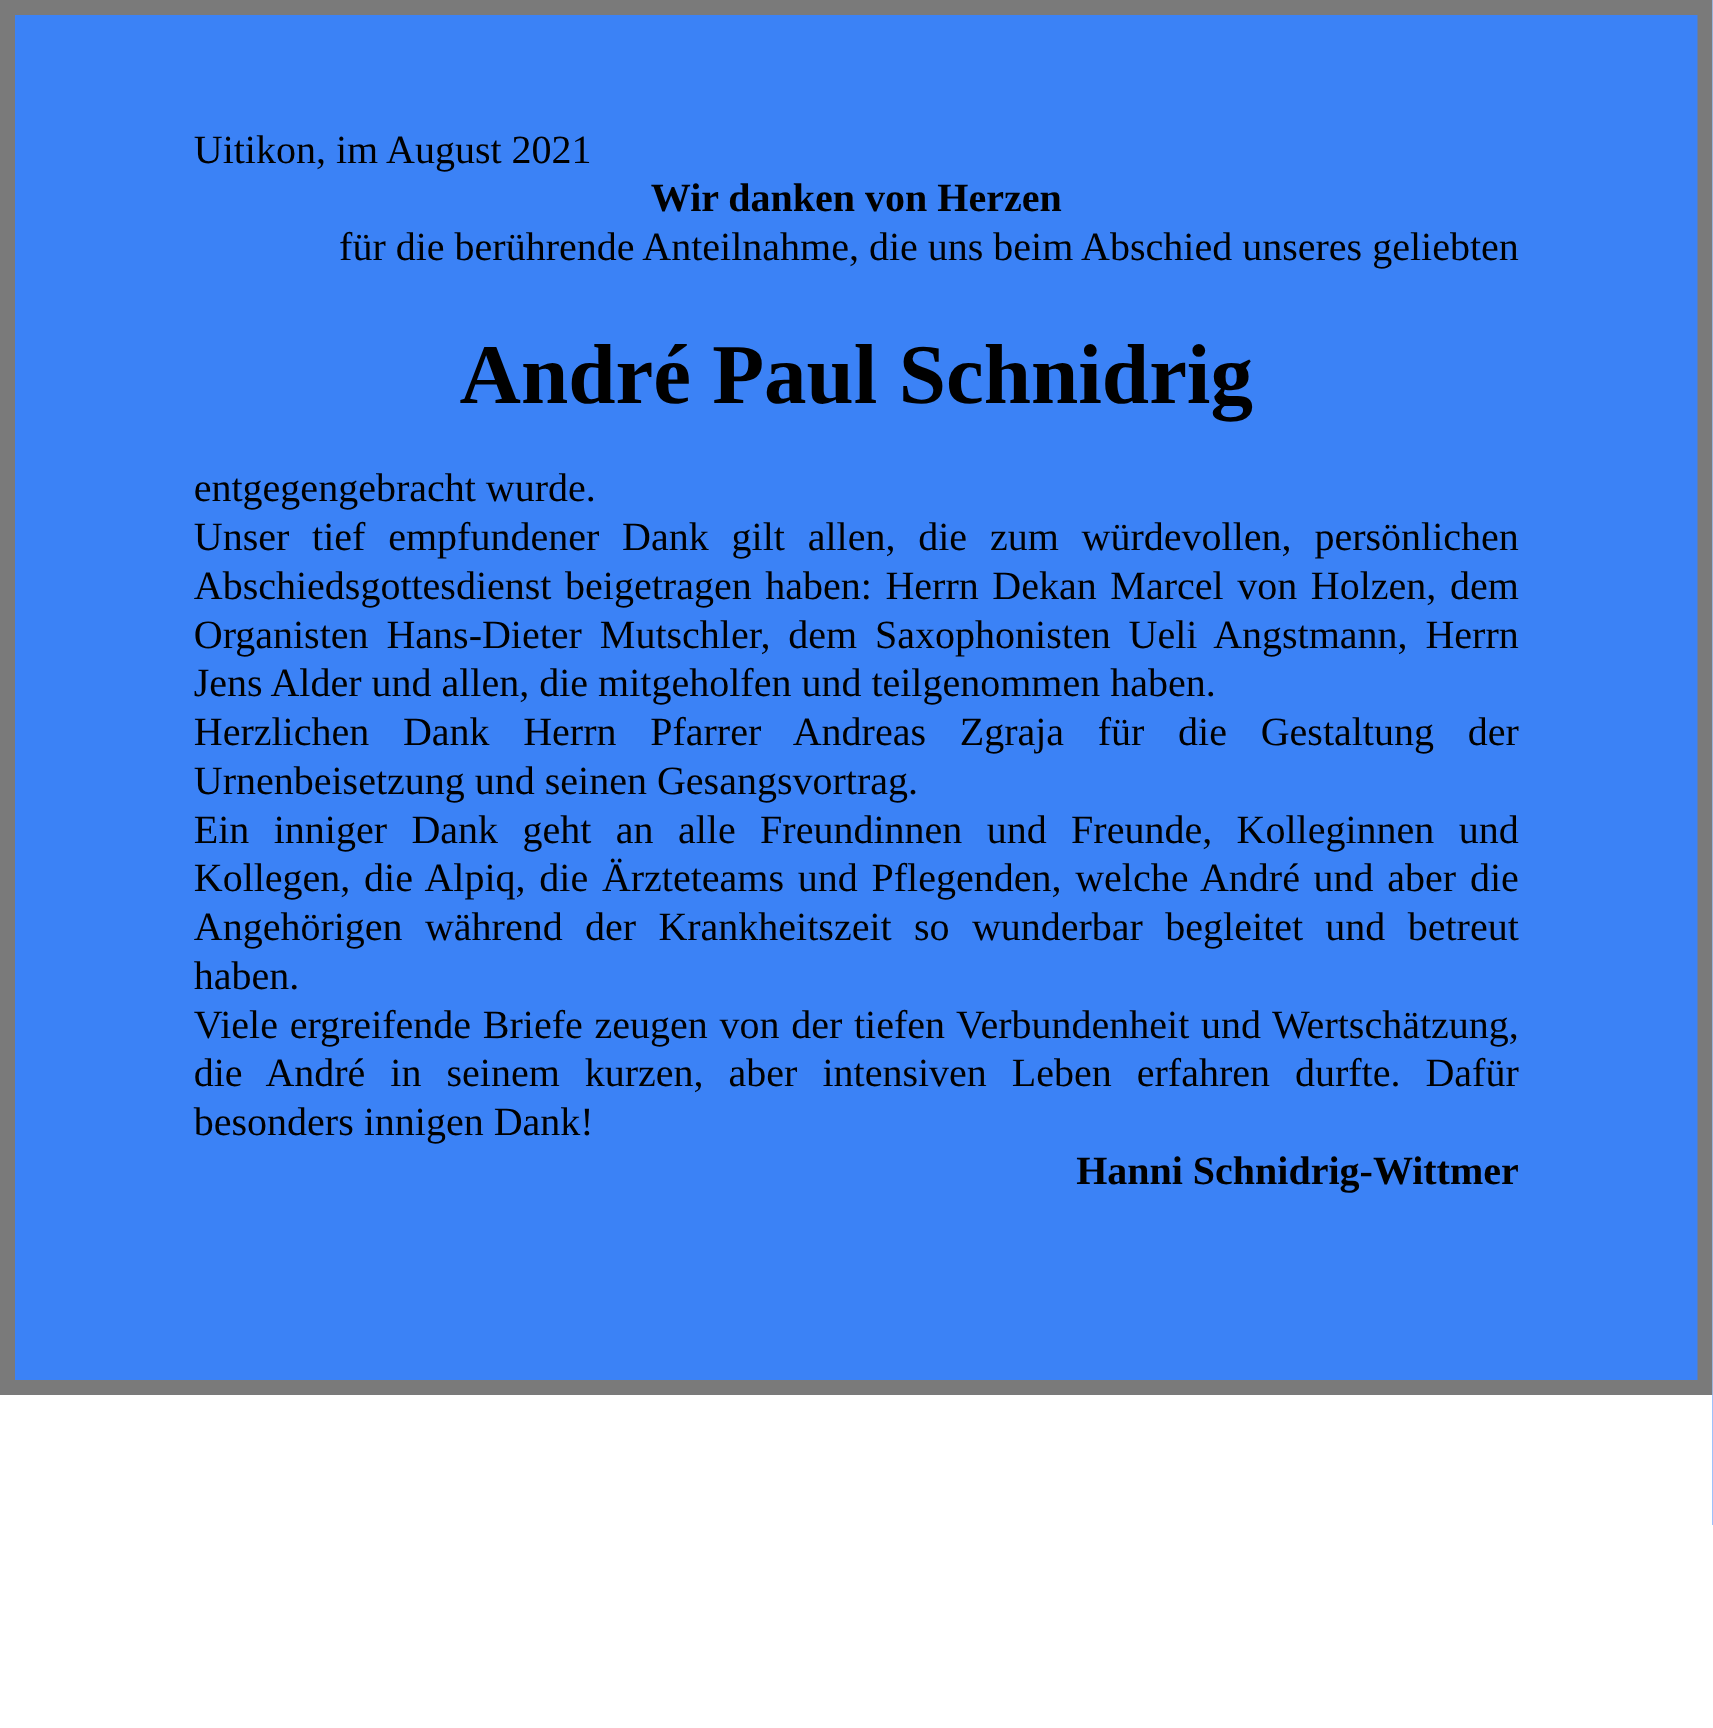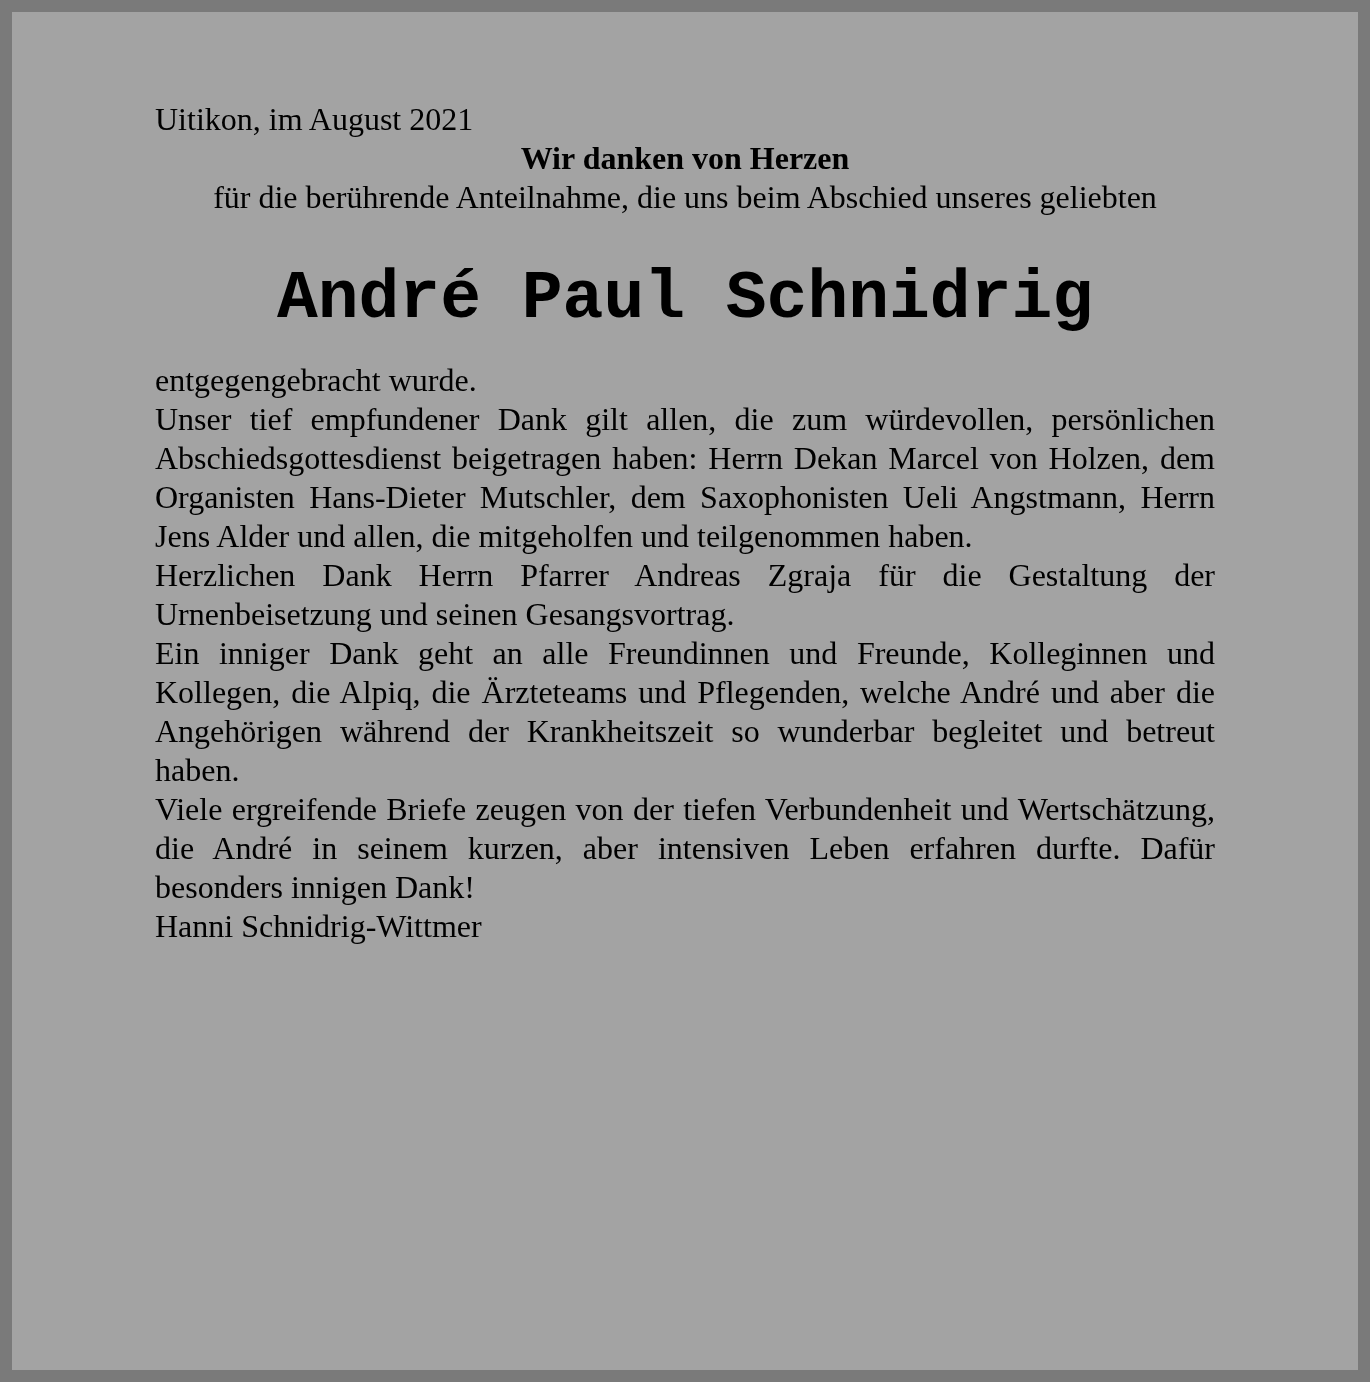--- a/index.html
+++ b/index.html
@@ -2,24 +2,24 @@
 <html lang="de"><head>
 <meta charset="utf-8">
 <style>
   html, body {
     margin: 0;
     padding: 0;
     background: #ffffff;
   }
   .page {
     width: 1370px;
-    height: 1382px;
+    height: 1116px;
     box-sizing: border-box;
     border: 12px solid #7a7a7a;
-    background: #a3a3a3;
+    background: #3b82f6;
     color: #000000;
     font-family: "Liberation Serif", "DejaVu Serif", serif;
     overflow: hidden;
   }
   .content {
     box-sizing: border-box;
     padding: 88px 143px 0 143px;
     font-size: 32px;
     line-height: 39px;
   }
@@ -28,43 +28,43 @@
   .dateline {
     text-align: left;
     margin-bottom: 39px;
   }
   .thanks-heading {
     text-align: center;
     margin-bottom: 39px;
     font-weight: bold;
   }
   .intro {
-    text-align: center;
+    text-align: right;
   }
   .deceased-name {
     font-size: 68px;
     line-height: 76px;
     font-weight: bold;
     text-align: center;
-    margin: 44px 0 24px 0;
+    margin: 44px 0 34px 0;
     letter-spacing: 0px;
     white-space: nowrap;
-    font-family: Liberation Mono, monospace;
   }
   .body-para {
     text-align: justify;
     margin-bottom: 32px;
   }
   .body-para.first {
     text-align: left;
     font-family: Liberation Serif, serif;
   }
   .signature p {
-    text-align: left;
+    text-align: right;
     margin: 0;
+    font-weight: bold;
   }
 </style>
 </head>
 <body>
 
 <div class="page">
   <div class="content">
 
     <p class="dateline">Uitikon, im August 2021</p>
 

